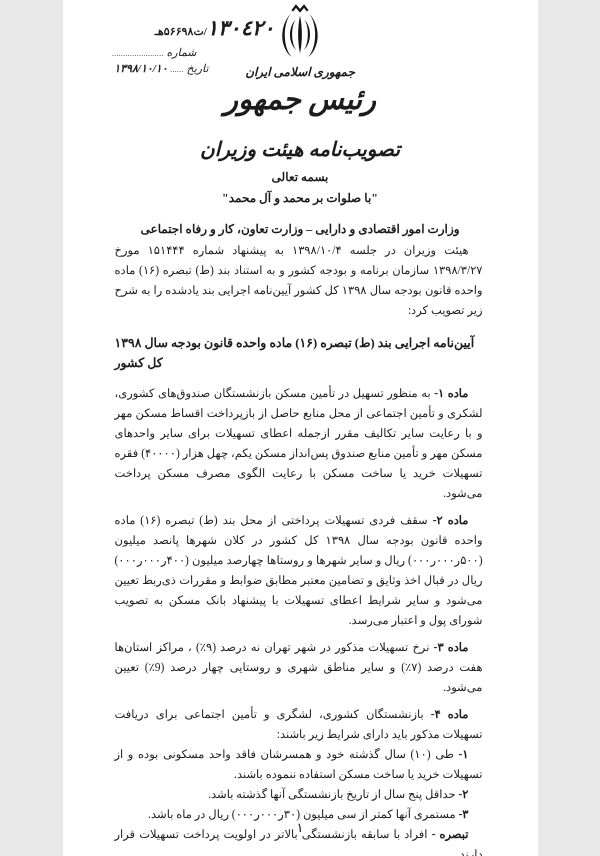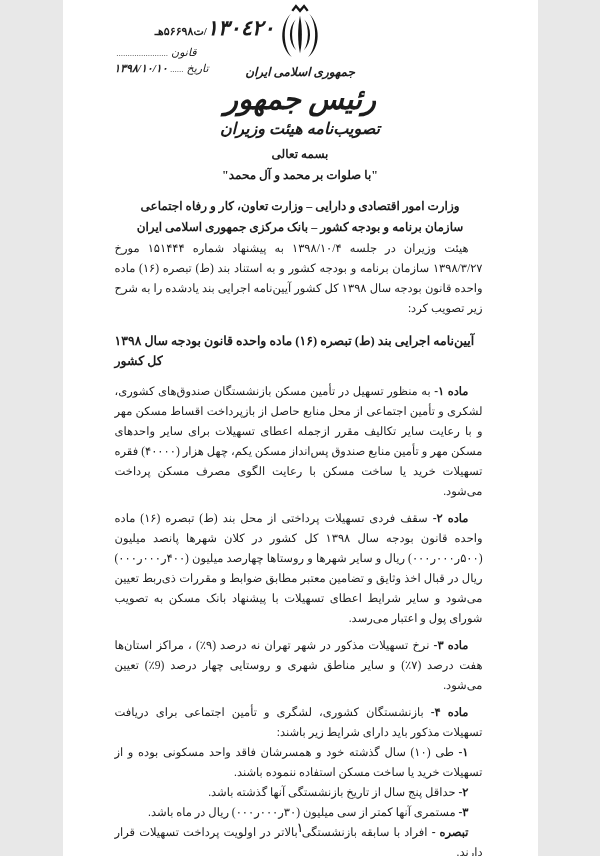--- a/index.html
+++ b/index.html
@@ -18,21 +18,21 @@
   .row-number { padding-left:0; padding-right:78px; }
   .row-date { padding-right:66px; margin-top:3px; }
   .dots { font-size:9px; letter-spacing:1px; color:#333; }
   .hand-date { font-weight:bold; font-style:italic; font-size:11px; }
 
   
   .letterhead { padding-top:4px; text-align:center; direction:rtl; }
   .emblem-wrap { display:block; line-height:0; }
   .country { font-size:12px; font-weight:bold; font-style:italic; margin-top:3px; }
   .president { font-size:29px; font-weight:bold; font-style:italic; line-height:1.25; margin-top:1px; }
-  .decree-type { font-size:16px; font-weight:bold; font-style:italic; margin-top:2px; }
+  .decree-type { font-size:20px; font-weight:bold; font-style:italic; margin-top:20px; }
   .besmellah { font-size:12px; font-weight:bold; margin-top:9px; }
   .salutation { font-size:12px; font-weight:bold; margin-top:6px; }
 
   
   .addressees {
     direction:rtl; text-align:center; font-weight:bold;
     font-size:12px; line-height:21px; margin:13px 55px 0 55px;
   }
 
   
@@ -57,21 +57,21 @@
 </head>
 <body>
 
 <div class="page">
 
   <div class="stamp">
     <span class="stamp-row">
       <span class="big-num">١٣٠٤٢٠</span><span class="small-num">/ت۵۶۶۹۸هـ</span>
     </span>
     <span class="stamp-row stamp-label-row row-number">
-      <span>قانون</span>
+      <span>شماره</span>
       <span class="dots">.......................</span>
     </span>
     <span class="stamp-row stamp-label-row row-date">
       <span>تاریخ</span>
       <span class="dots">......</span>
       <span class="hand-date">۱۳۹۸/۱۰/۱۰</span>
     </span>
   </div>
 
   <div class="letterhead">
@@ -89,21 +89,20 @@
     </span>
     <div class="country">جمهوری اسلامی ایران</div>
     <div class="president">رئیس جمهور</div>
     <div class="decree-type">تصویب‌نامه هیئت وزیران</div>
     <div class="besmellah">بسمه تعالی</div>
     <div class="salutation">"با صلوات بر محمد و آل محمد"</div>
   </div>
 
   <div class="addressees">
     <div>وزارت امور اقتصادی و دارایی – وزارت تعاون، کار و رفاه اجتماعی</div>
-    <div>سازمان برنامه و بودجه کشور – بانک مرکزی جمهوری اسلامی ایران</div>
   </div>
 
   <div class="content">
 
     <p class="para preamble">هیئت وزیران در جلسه ۱۳۹۸/۱۰/۴ به پیشنهاد شماره ۱۵۱۴۴۴ مورخ ۱۳۹۸/۳/۲۷ سازمان برنامه و بودجه کشور و به استناد بند (ط) تبصره (۱۶) ماده واحده قانون بودجه سال ۱۳۹۸ کل کشور آیین‌نامه اجرایی بند یادشده را به شرح زیر تصویب کرد:</p>
 
     <p class="doc-title">آیین‌نامه اجرایی بند (ط) تبصره (۱۶) ماده واحده قانون بودجه سال ۱۳۹۸ کل کشور</p>
 
     <p class="para article">
       <span class="lead">ماده ۱-</span>

